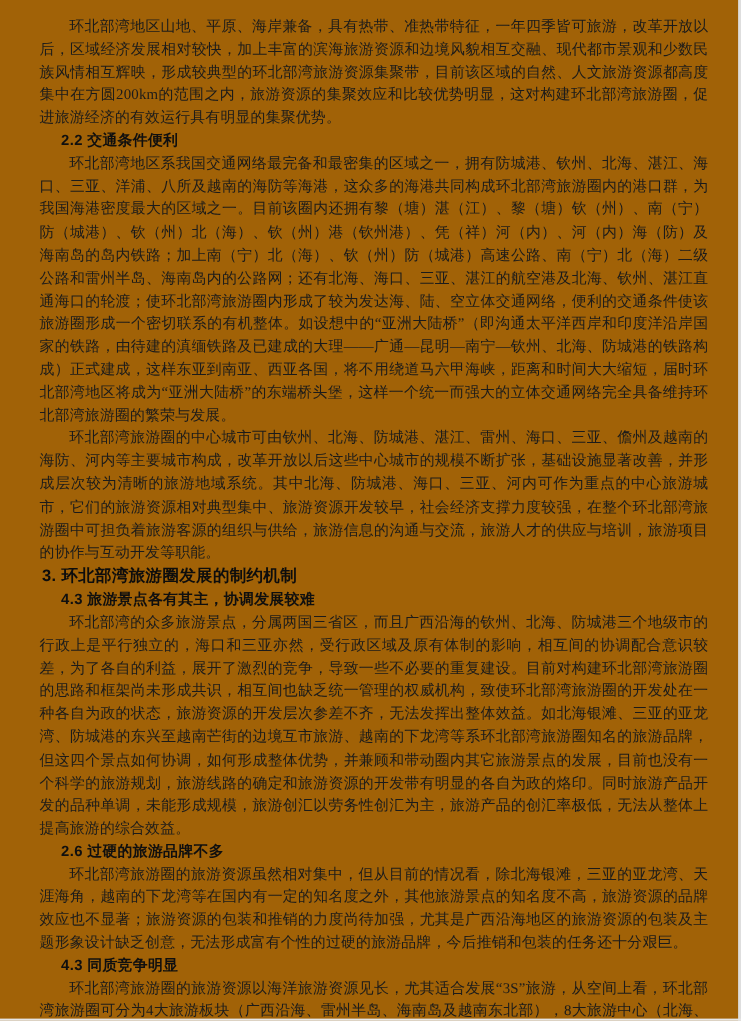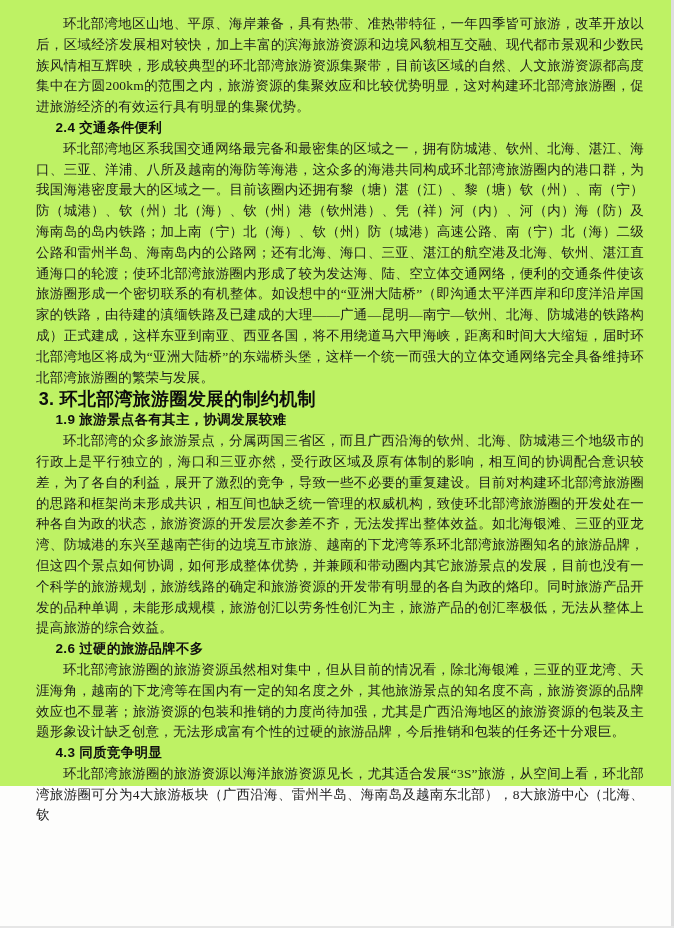--- a/index.html
+++ b/index.html
@@ -7,24 +7,24 @@
     padding: 0;
     width: 674px;
     height: 928px;
     background: #fdfdfc;
     overflow: hidden;
   }
   .page {
     position: absolute;
     left: 0; top: 0;
     width: 674px;
-    height: 786px;
+    height: 928px;
     box-sizing: border-box;
     padding: 14px 30px 6px 36px;
-    background: #bef264;
+    background: #a16207;
   }
   .para {
     margin: 0;
     font-family: "Liberation Serif", "DejaVu Serif", serif;
     font-size: 13.5px;
     line-height: 20.8px;
     color: #1b1b1b;
     text-align: justify;
     text-justify: inter-ideograph;
     text-indent: 2em;
@@ -37,21 +37,21 @@
     font-size: 13.5px;
     line-height: 20.8px;
     color: #0f0f0f;
     text-indent: 1.45em;
     letter-spacing: 0.3px;
   }
   .chapter {
     margin: 0;
     font-family: "Liberation Sans", "DejaVu Sans", sans-serif;
     font-weight: 700;
-    font-size: 18px;
+    font-size: 15px;
     line-height: 22px;
     color: #0d0d0d;
     text-indent: 0.15em;
     letter-spacing: 0.3px;
   }
   .edge-right {
     position: absolute;
     top: 0; right: 0;
     width: 3px; height: 928px;
     background: #dedede;
@@ -63,29 +63,30 @@
     background: #e6e6e6;
   }
 </style>
 </head>
 <body>
 
 <div class="page">
 
   <p class="para">环北部湾地区山地、平原、海岸兼备，具有热带、准热带特征，一年四季皆可旅游，改革开放以后，区域经济发展相对较快，加上丰富的滨海旅游资源和边境风貌相互交融、现代都市景观和少数民族风情相互辉映，形成较典型的环北部湾旅游资源集聚带，目前该区域的自然、人文旅游资源都高度集中在方圆200km的范围之内，旅游资源的集聚效应和比较优势明显，这对构建环北部湾旅游圈，促进旅游经济的有效运行具有明显的集聚优势。</p>
 
-  <h3 class="subhead">2.4  交通条件便利</h3>
+  <h3 class="subhead">2.2  交通条件便利</h3>
 
   <p class="para">环北部湾地区系我国交通网络最完备和最密集的区域之一，拥有防城港、钦州、北海、湛江、海口、三亚、洋浦、八所及越南的海防等海港，这众多的海港共同构成环北部湾旅游圈内的港口群，为我国海港密度最大的区域之一。目前该圈内还拥有黎（塘）湛（江）、黎（塘）钦（州）、南（宁）防（城港）、钦（州）北（海）、钦（州）港（钦州港）、凭（祥）河（内）、河（内）海（防）及海南岛的岛内铁路；加上南（宁）北（海）、钦（州）防（城港）高速公路、南（宁）北（海）二级公路和雷州半岛、海南岛内的公路网；还有北海、海口、三亚、湛江的航空港及北海、钦州、湛江直通海口的轮渡；使环北部湾旅游圈内形成了较为发达海、陆、空立体交通网络，便利的交通条件使该旅游圈形成一个密切联系的有机整体。如设想中的“亚洲大陆桥”（即沟通太平洋西岸和印度洋沿岸国家的铁路，由待建的滇缅铁路及已建成的大理——广通—昆明—南宁—钦州、北海、防城港的铁路构成）正式建成，这样东亚到南亚、西亚各国，将不用绕道马六甲海峡，距离和时间大大缩短，届时环北部湾地区将成为“亚洲大陆桥”的东端桥头堡，这样一个统一而强大的立体交通网络完全具备维持环北部湾旅游圈的繁荣与发展。</p>
 
 
+  <p class="para">环北部湾旅游圈的中心城市可由钦州、北海、防城港、湛江、雷州、海口、三亚、儋州及越南的海防、河内等主要城市构成，改革开放以后这些中心城市的规模不断扩张，基础设施显著改善，并形成层次较为清晰的旅游地域系统。其中北海、防城港、海口、三亚、河内可作为重点的中心旅游城市，它们的旅游资源相对典型集中、旅游资源开发较早，社会经济支撑力度较强，在整个环北部湾旅游圈中可担负着旅游客源的组织与供给，旅游信息的沟通与交流，旅游人才的供应与培训，旅游项目的协作与互动开发等职能。</p>
 
   <h2 class="chapter">3.  环北部湾旅游圈发展的制约机制</h2>
 
-  <h3 class="subhead">1.9  旅游景点各有其主，协调发展较难</h3>
+  <h3 class="subhead">4.3  旅游景点各有其主，协调发展较难</h3>
 
   <p class="para">环北部湾的众多旅游景点，分属两国三省区，而且广西沿海的钦州、北海、防城港三个地级市的行政上是平行独立的，海口和三亚亦然，受行政区域及原有体制的影响，相互间的协调配合意识较差，为了各自的利益，展开了激烈的竞争，导致一些不必要的重复建设。目前对构建环北部湾旅游圈的思路和框架尚未形成共识，相互间也缺乏统一管理的权威机构，致使环北部湾旅游圈的开发处在一种各自为政的状态，旅游资源的开发层次参差不齐，无法发挥出整体效益。如北海银滩、三亚的亚龙湾、防城港的东兴至越南芒街的边境互市旅游、越南的下龙湾等系环北部湾旅游圈知名的旅游品牌，但这四个景点如何协调，如何形成整体优势，并兼顾和带动圈内其它旅游景点的发展，目前也没有一个科学的旅游规划，旅游线路的确定和旅游资源的开发带有明显的各自为政的烙印。同时旅游产品开发的品种单调，未能形成规模，旅游创汇以劳务性创汇为主，旅游产品的创汇率极低，无法从整体上提高旅游的综合效益。</p>
 
   <h3 class="subhead">2.6  过硬的旅游品牌不多</h3>
 
   <p class="para">环北部湾旅游圈的旅游资源虽然相对集中，但从目前的情况看，除北海银滩，三亚的亚龙湾、天涯海角，越南的下龙湾等在国内有一定的知名度之外，其他旅游景点的知名度不高，旅游资源的品牌效应也不显著；旅游资源的包装和推销的力度尚待加强，尤其是广西沿海地区的旅游资源的包装及主题形象设计缺乏创意，无法形成富有个性的过硬的旅游品牌，今后推销和包装的任务还十分艰巨。</p>
 
   <h3 class="subhead">4.3  同质竞争明显</h3>
 
   <p class="para">环北部湾旅游圈的旅游资源以海洋旅游资源见长，尤其适合发展“3S”旅游，从空间上看，环北部湾旅游圈可分为4大旅游板块（广西沿海、雷州半岛、海南岛及越南东北部），8大旅游中心（北海、钦</p>

